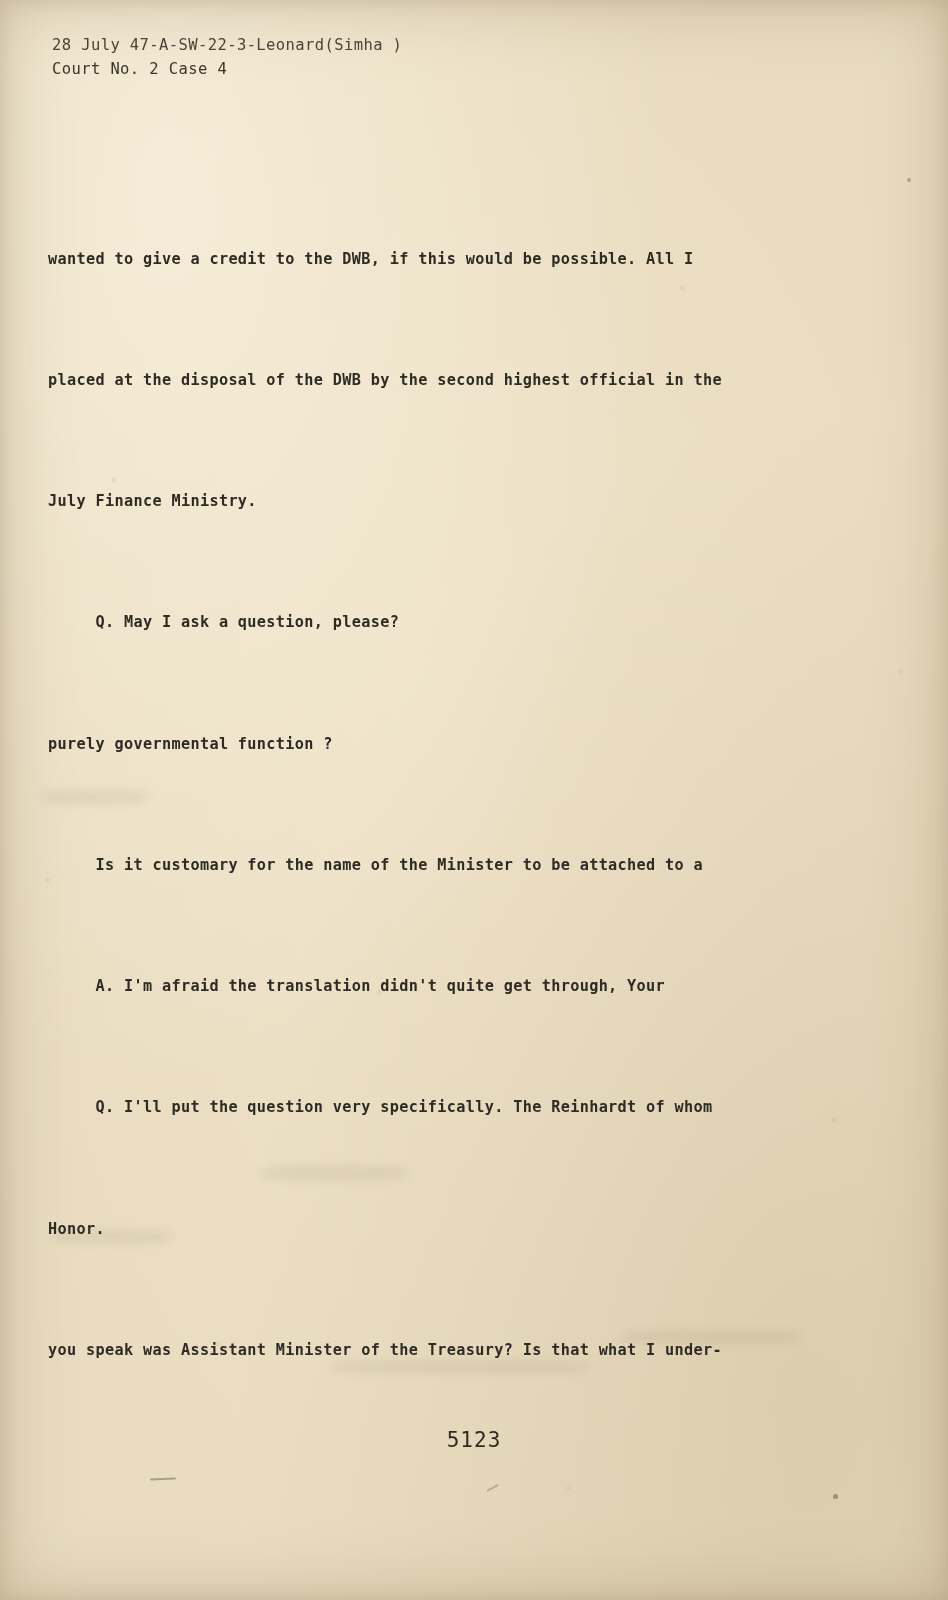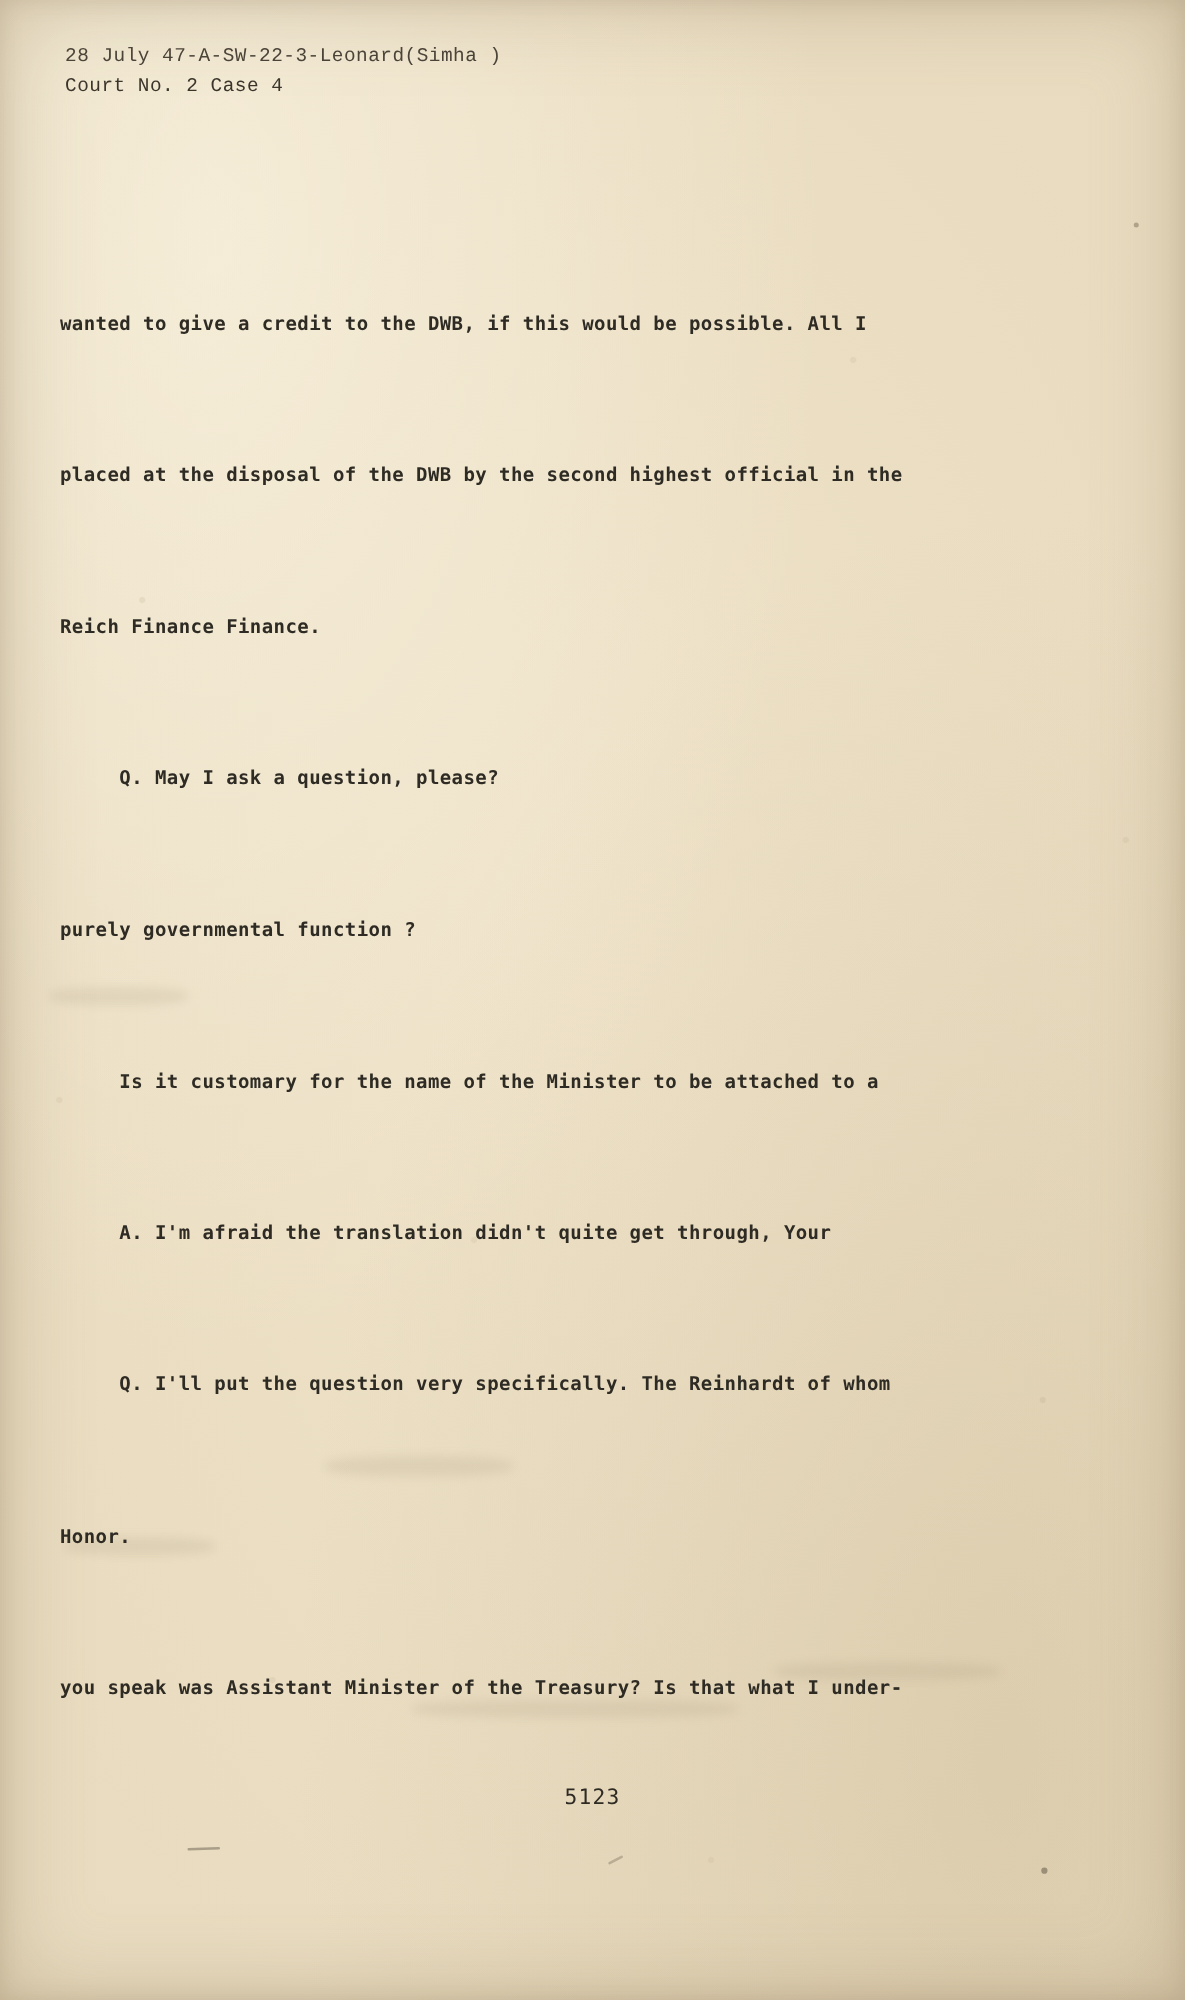--- a/index.html
+++ b/index.html
@@ -54,21 +54,20 @@
   }
 
   .header {
     position: absolute;
     top: 34px;
     left: 52px;
     font-size: 15.5px;
     line-height: 1.45;
     color: #3b352c;
     letter-spacing: 0.4px;
-    font-family: Liberation Mono, monospace;
   }
   .header .line1 {
     white-space: pre;
     color: #4a4238;
   }
   .header .line2 {
     white-space: pre;
     margin-top: 2px;
   }
 
@@ -84,21 +83,21 @@
     white-space: pre-wrap;
   }
   .ln { display: block; white-space: pre; font-weight: bold; }
 
   .page-number {
     position: absolute;
     top: 1428px;
     left: 0;
     width: 948px;
     text-align: center;
-    font-size: 17px;
+    font-size: 21px;
     letter-spacing: 1px;
     color: #2e2b24;
   }
 
   .pencil-mark {
     position: absolute;
     left: 150px;
     top: 1478px;
     width: 26px;
     height: 2px;
@@ -145,21 +144,21 @@
   <div class="smudge" style="left:40px; top:790px; width:110px; height:14px;"></div>
 
   <div class="header">
     <div class="line1">28 July 47-A-SW-22-3-Leonard(Simha )</div>
     <div class="line2">Court No. 2 Case 4</div>
   </div>
 
   <div class="body-text">
     <span class="ln">wanted to give a credit to the DWB, if this would be possible. All I</span>
     <span class="ln">placed at the disposal of the DWB by the second highest official in the</span>
-    <span class="ln">Reich Finance Finance.</span>
+    <span class="ln">July Finance Ministry.</span>
     <span class="ln">     Q. May I ask a question, please?</span>
     <span class="ln">purely governmental function ?</span>
     <span class="ln">     Is it customary for the name of the Minister to be attached to a</span>
     <span class="ln">     A. I'm afraid the translation didn't quite get through, Your</span>
     <span class="ln">     Q. I'll put the question very specifically. The Reinhardt of whom</span>
     <span class="ln">Honor.</span>
     <span class="ln">you speak was Assistant Minister of the Treasury? Is that what I under-</span>
     
     
     

